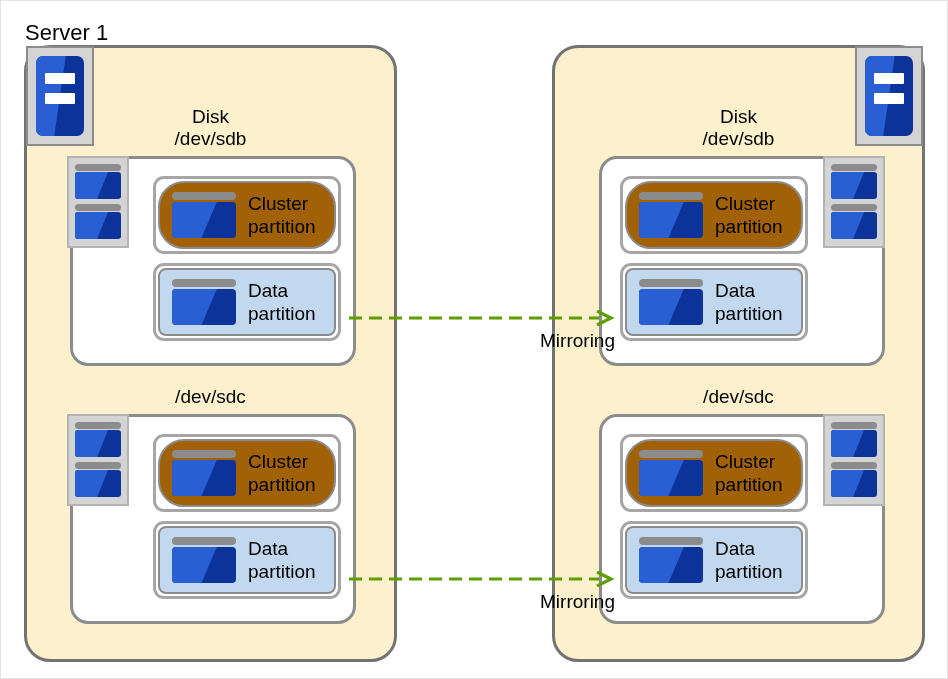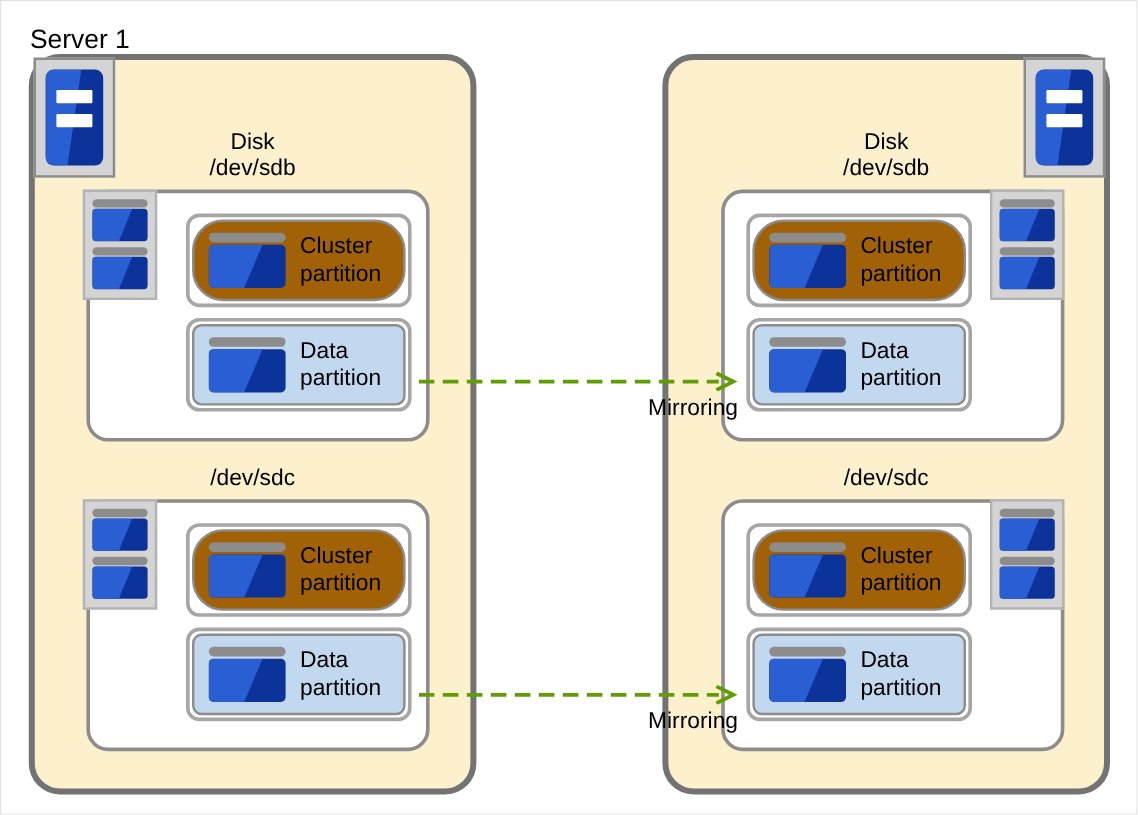--- a/index.html
+++ b/index.html
@@ -31,21 +31,21 @@
   #server1-label { left: 24px;  top: 21px; }
   #server2-label { right: 38px; top: 21px; margin-top: 28px; }
 
   
   .server-box {
     position: absolute;
     top: 44px;
     width: 373px;
     height: 617px;
     background: #fdf0cd;
-    border: 5px solid #737373;
+    border: 3px solid #737373;
     border-radius: 26px;
     box-sizing: border-box;
     padding-left: 43px;
   }
   #server1-box { left: 23px; }
   #server2-box { left: 551px; }
 
   
   .server-icon {
     position: absolute;

